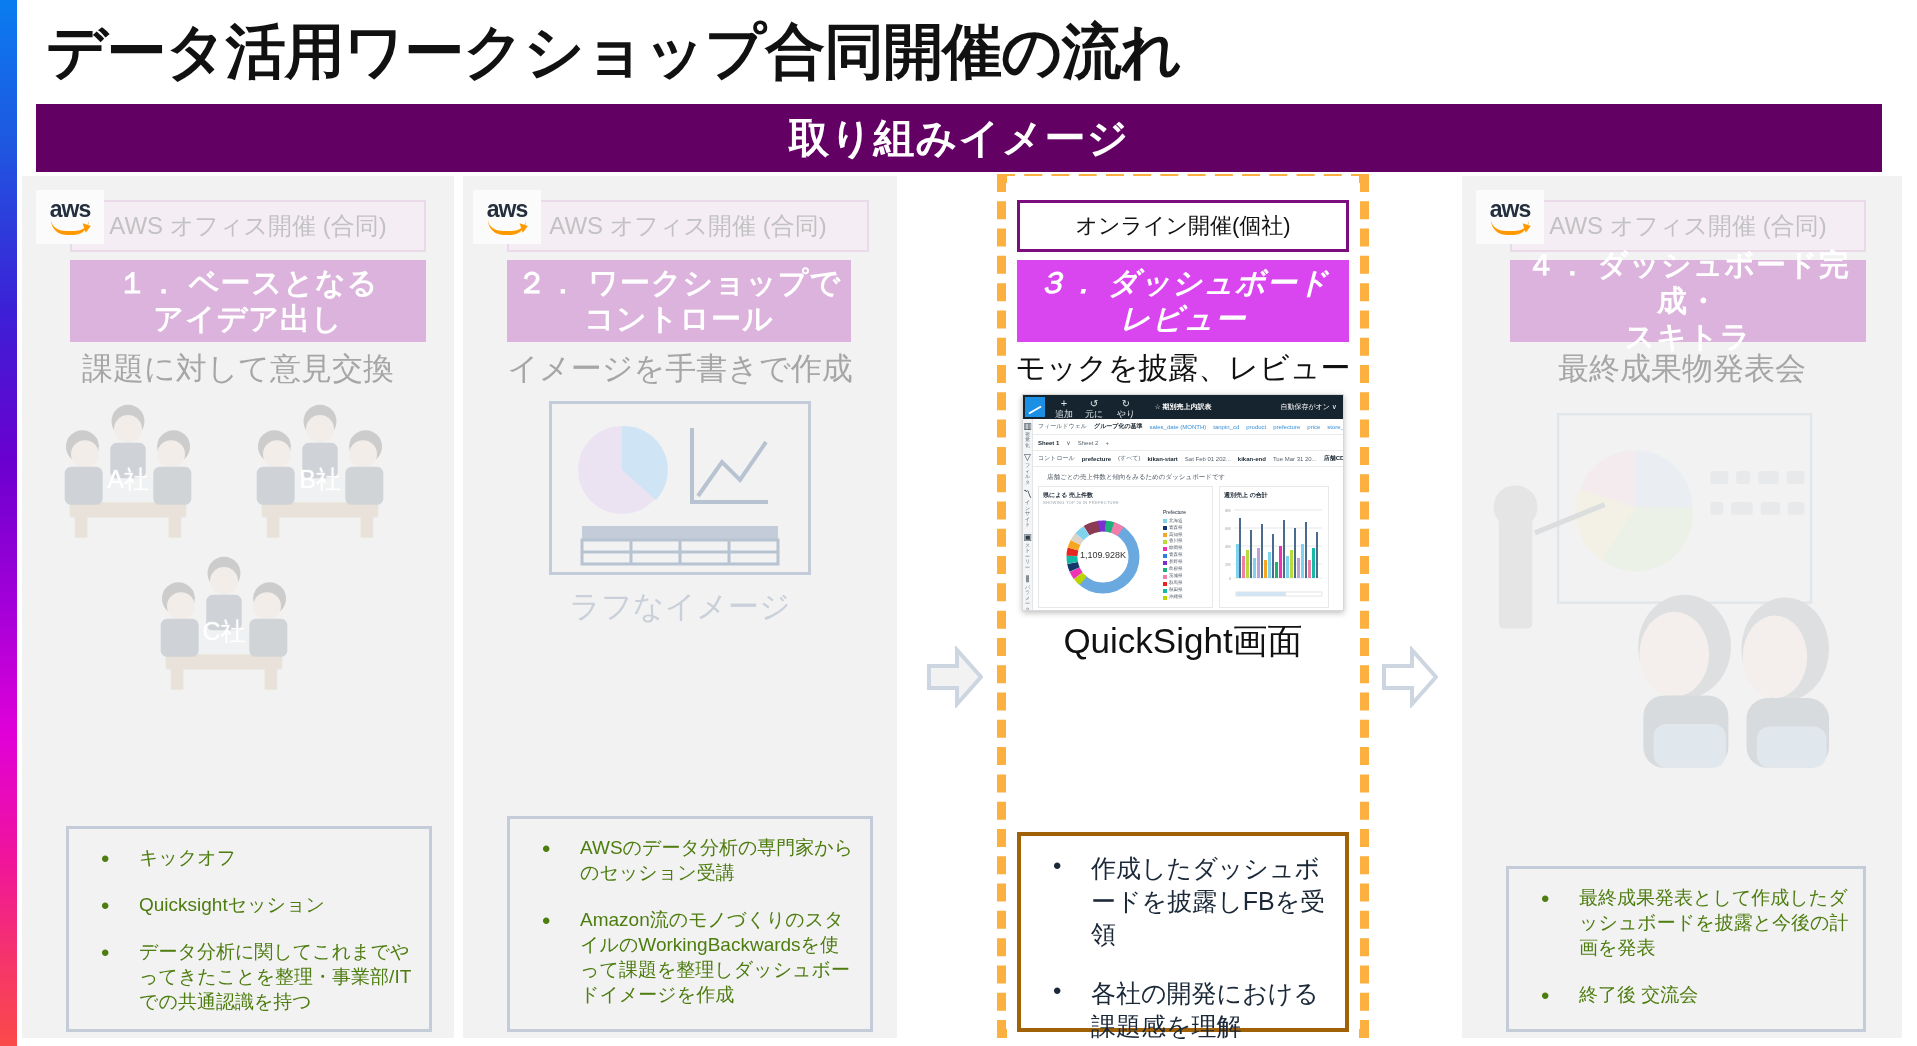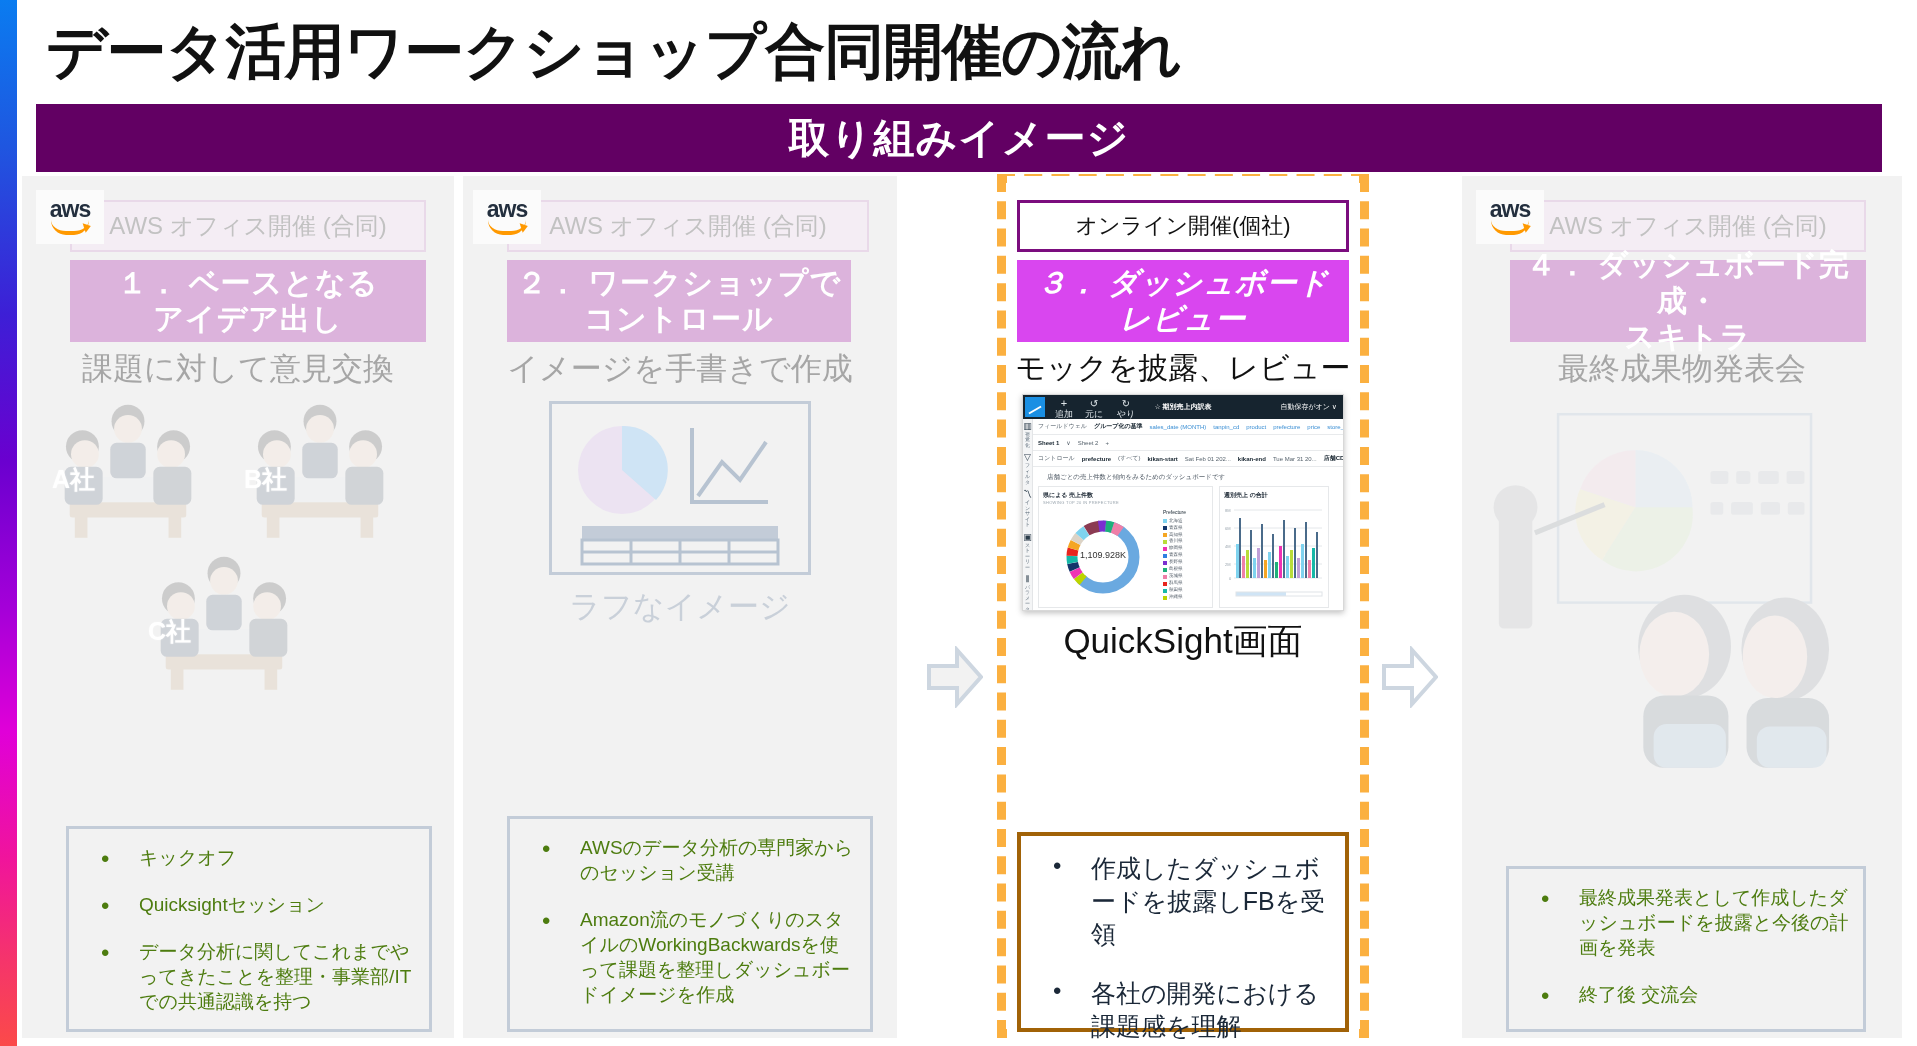--- a/index.html
+++ b/index.html
@@ -121,22 +121,22 @@
   
   .arrow{
     position:absolute;top:470px;width:56px;height:62px;
     color:#d4dbe4;
   }
 
   
   .ill1{position:absolute;left:0;top:225px;width:100%;height:400px;}
   .grp{position:absolute;width:152px;height:152px;}
   .grp .label{
-    position:absolute;left:0;right:0;top:62px;
-    color:#ffffff;font-size:25px;font-weight:bold;z-index:5;
+    position:absolute;left:0;right:0;top:62px;text-align:center;
+    color:#ffffff;font-size:25px;font-weight:normal;z-index:5;
     text-shadow:0 0 2px rgba(255,255,255,.5);
   }
   .grp svg{opacity:.20;}
 
   
   .ill2{position:absolute;left:0;top:225px;width:100%;height:400px;}
   .roughbox{
     position:absolute;left:50%;transform:translateX(-50%);top:0;
     width:262px;height:174px;border:3px solid #c3ccd8;
     background:#f2f2f2;box-sizing:border-box;

